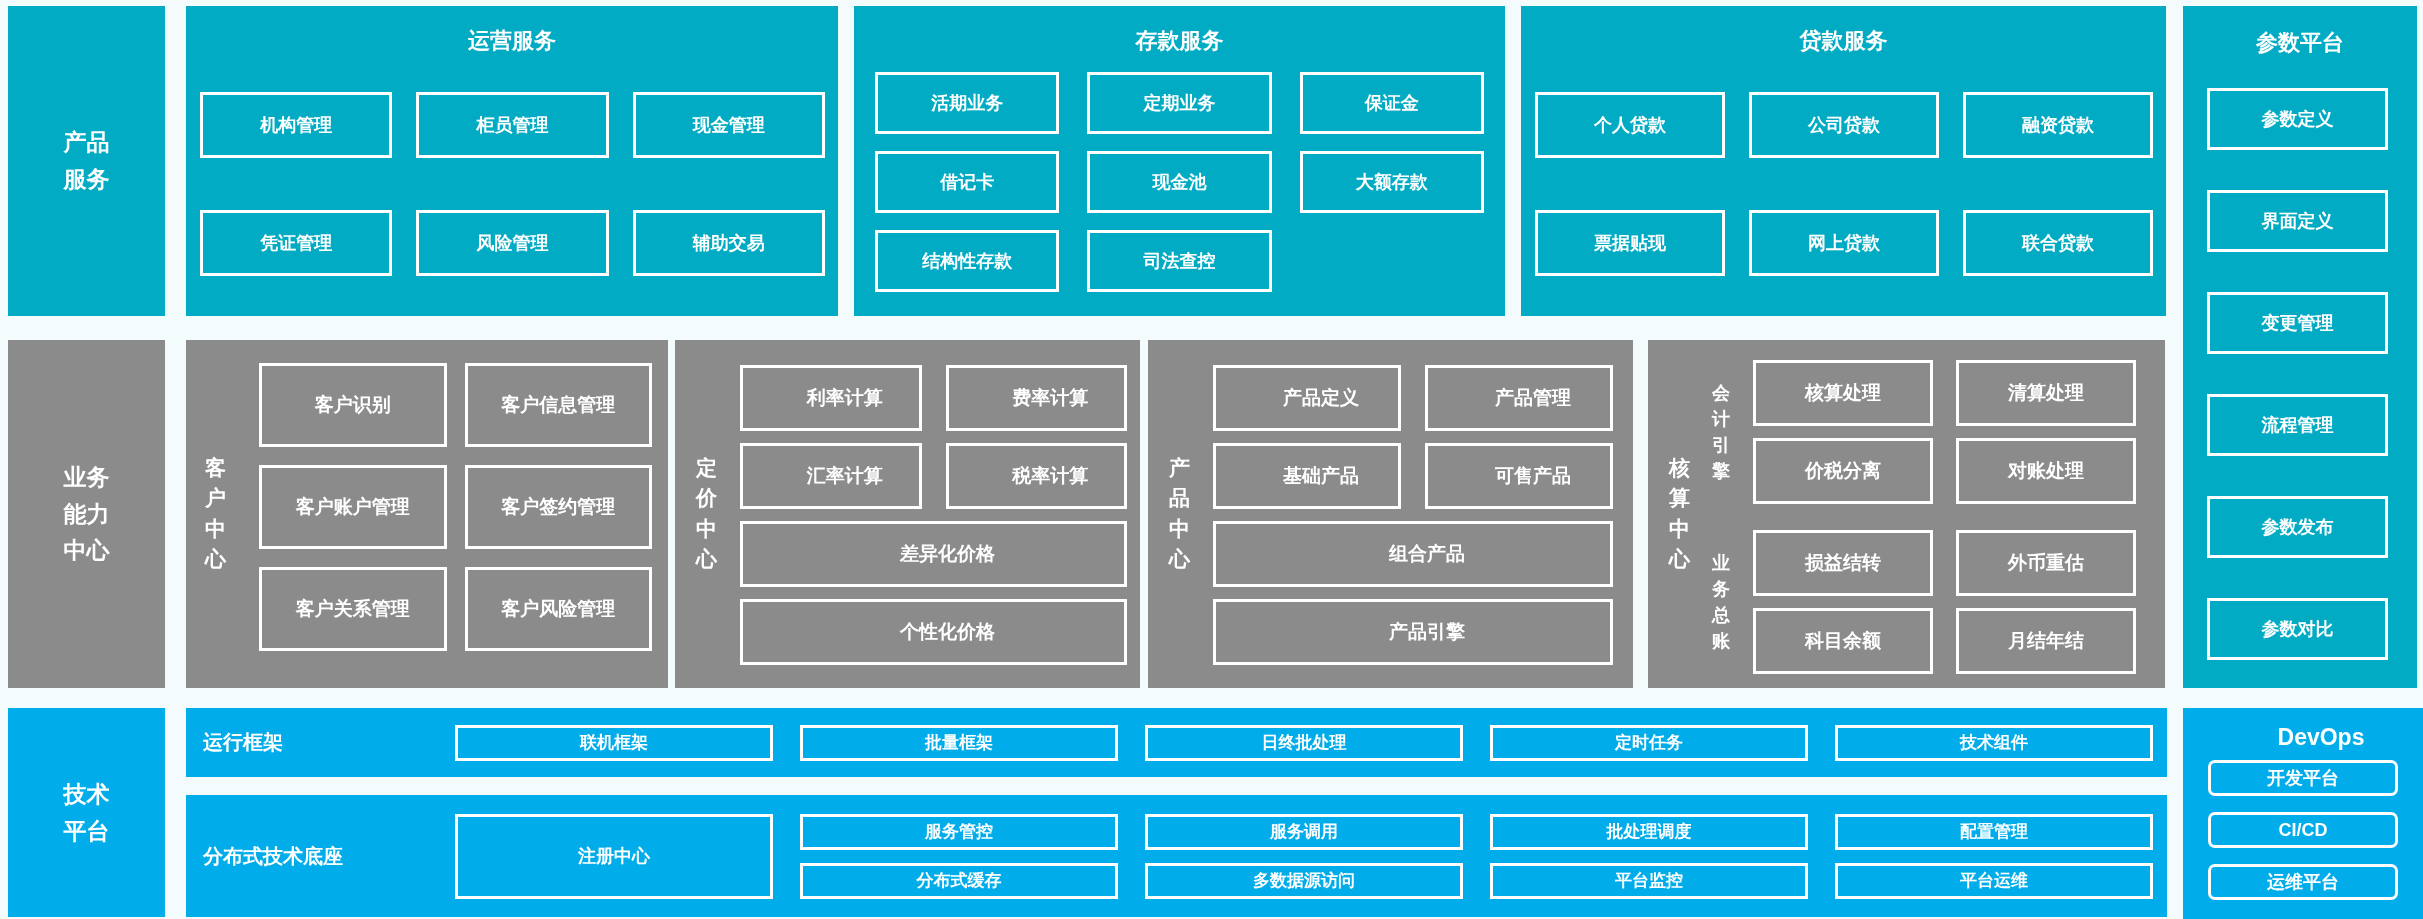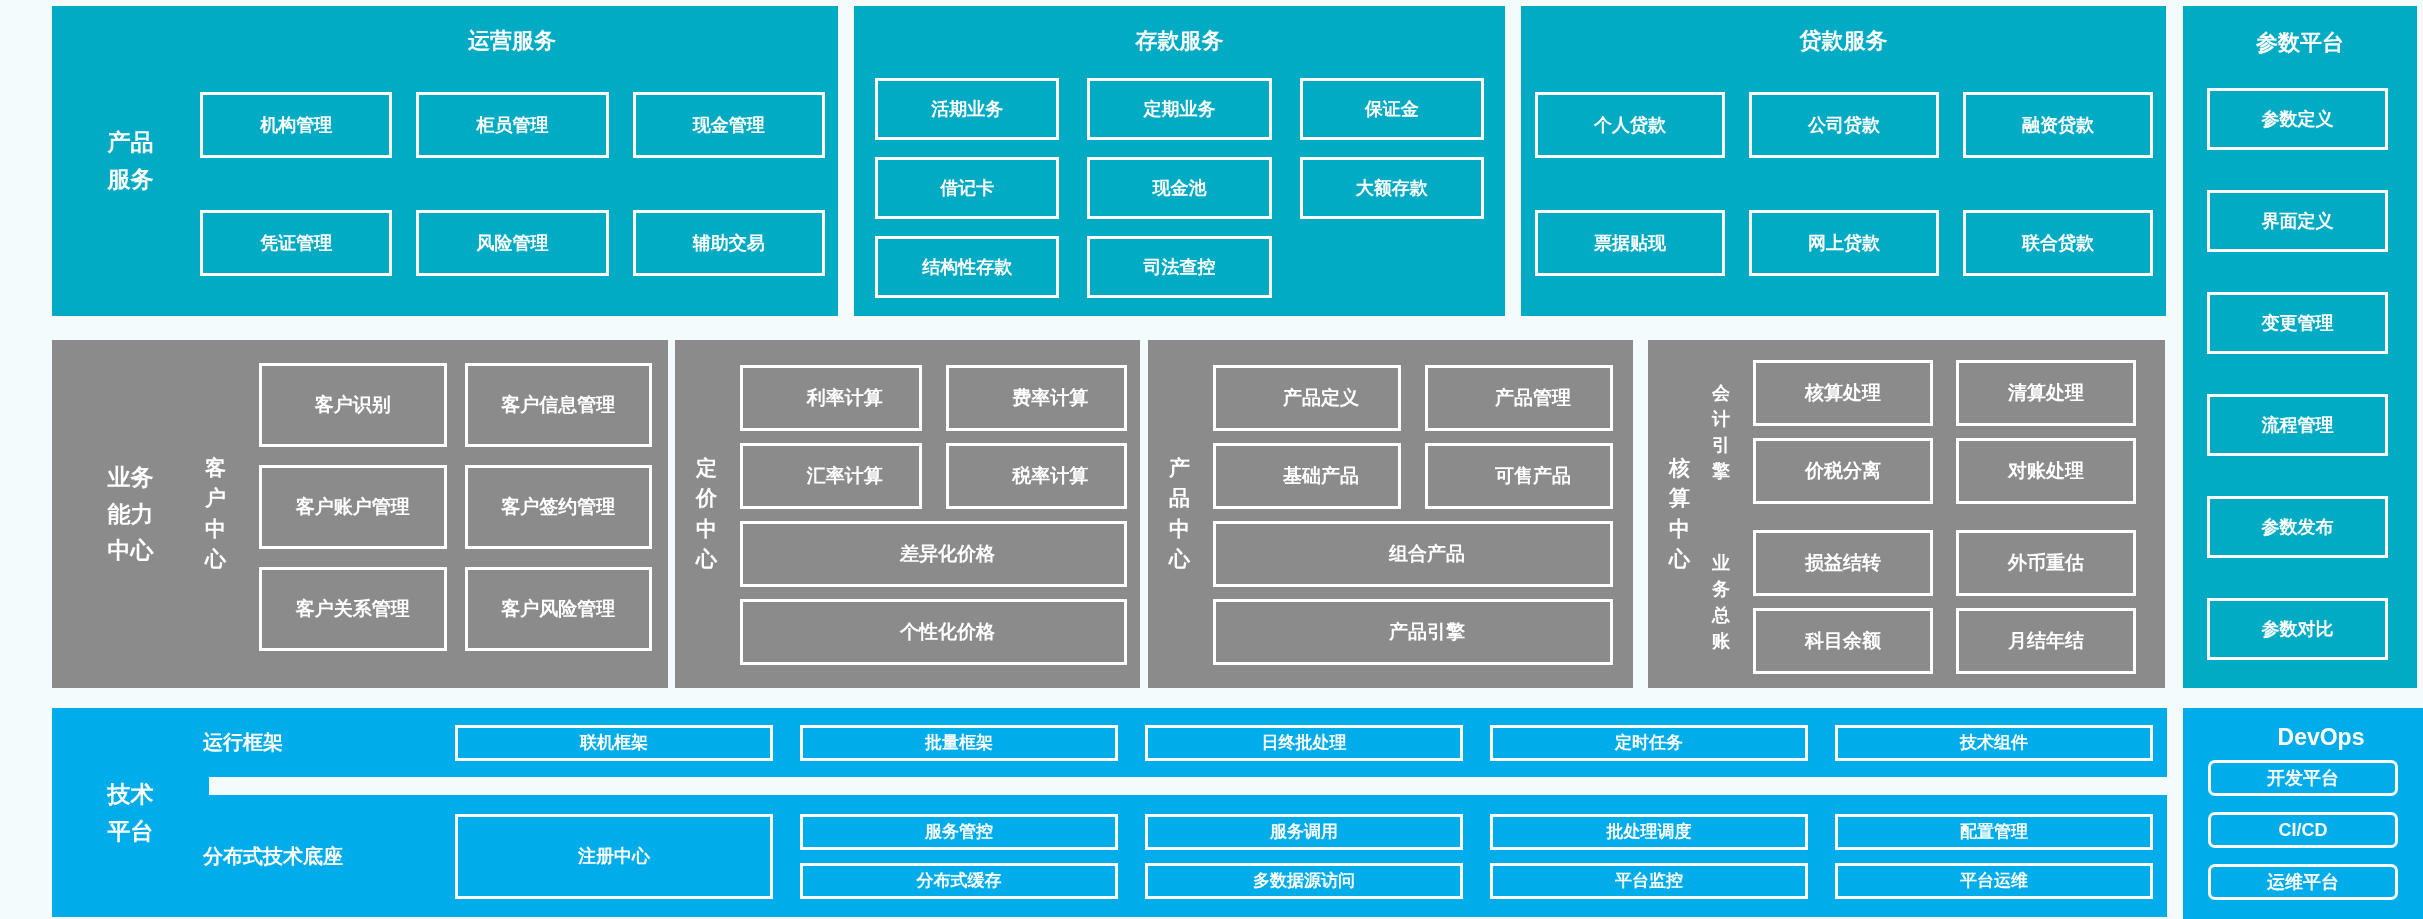--- a/index.html
+++ b/index.html
@@ -17,21 +17,21 @@
     width: 2423px;
     height: 919px;
     background: var(--bg);
     overflow: hidden;
   }
   .panel { position: absolute; color: var(--text); }
   .teal { background: var(--teal); }
   .gray { background: var(--gray); }
   .blue { background: var(--blue); }
 
-  .sidebar { display: flex; align-items: center; justify-content: center; margin-left: 44px; }
+  .sidebar { display: flex; align-items: center; justify-content: center; }
   .sidebar .wrapped {
     width: 2.35em;
     word-break: break-all;
     text-align: center;
     font-size: 23px;
     font-weight: bold;
     line-height: 1.6;
   }
 
   .panel-title {
@@ -55,21 +55,21 @@
 
   .grid3 {
     position: absolute;
     left: 14px; right: 13px;
     display: grid;
     grid-template-columns: repeat(3, 1fr);
     column-gap: 24px;
   }
   .grid-ops { top: 86px; row-gap: 52px; }
   .grid-ops .wbox { height: 66px; }
-  .grid-dep { top: 72px; left: 21px; right: 21px; column-gap: 28px; row-gap: 17px; }
+  .grid-dep { top: 66px; left: 21px; right: 21px; column-gap: 28px; row-gap: 17px; }
   .grid-dep .wbox { height: 62px; }
 
   .vstack {
     position: absolute;
     display: flex;
     flex-direction: column;
   }
   .param-stack { left: 24px; width: 181px; top: 82px; gap: 40px; }
   .param-stack .wbox { height: 62px; }
 

